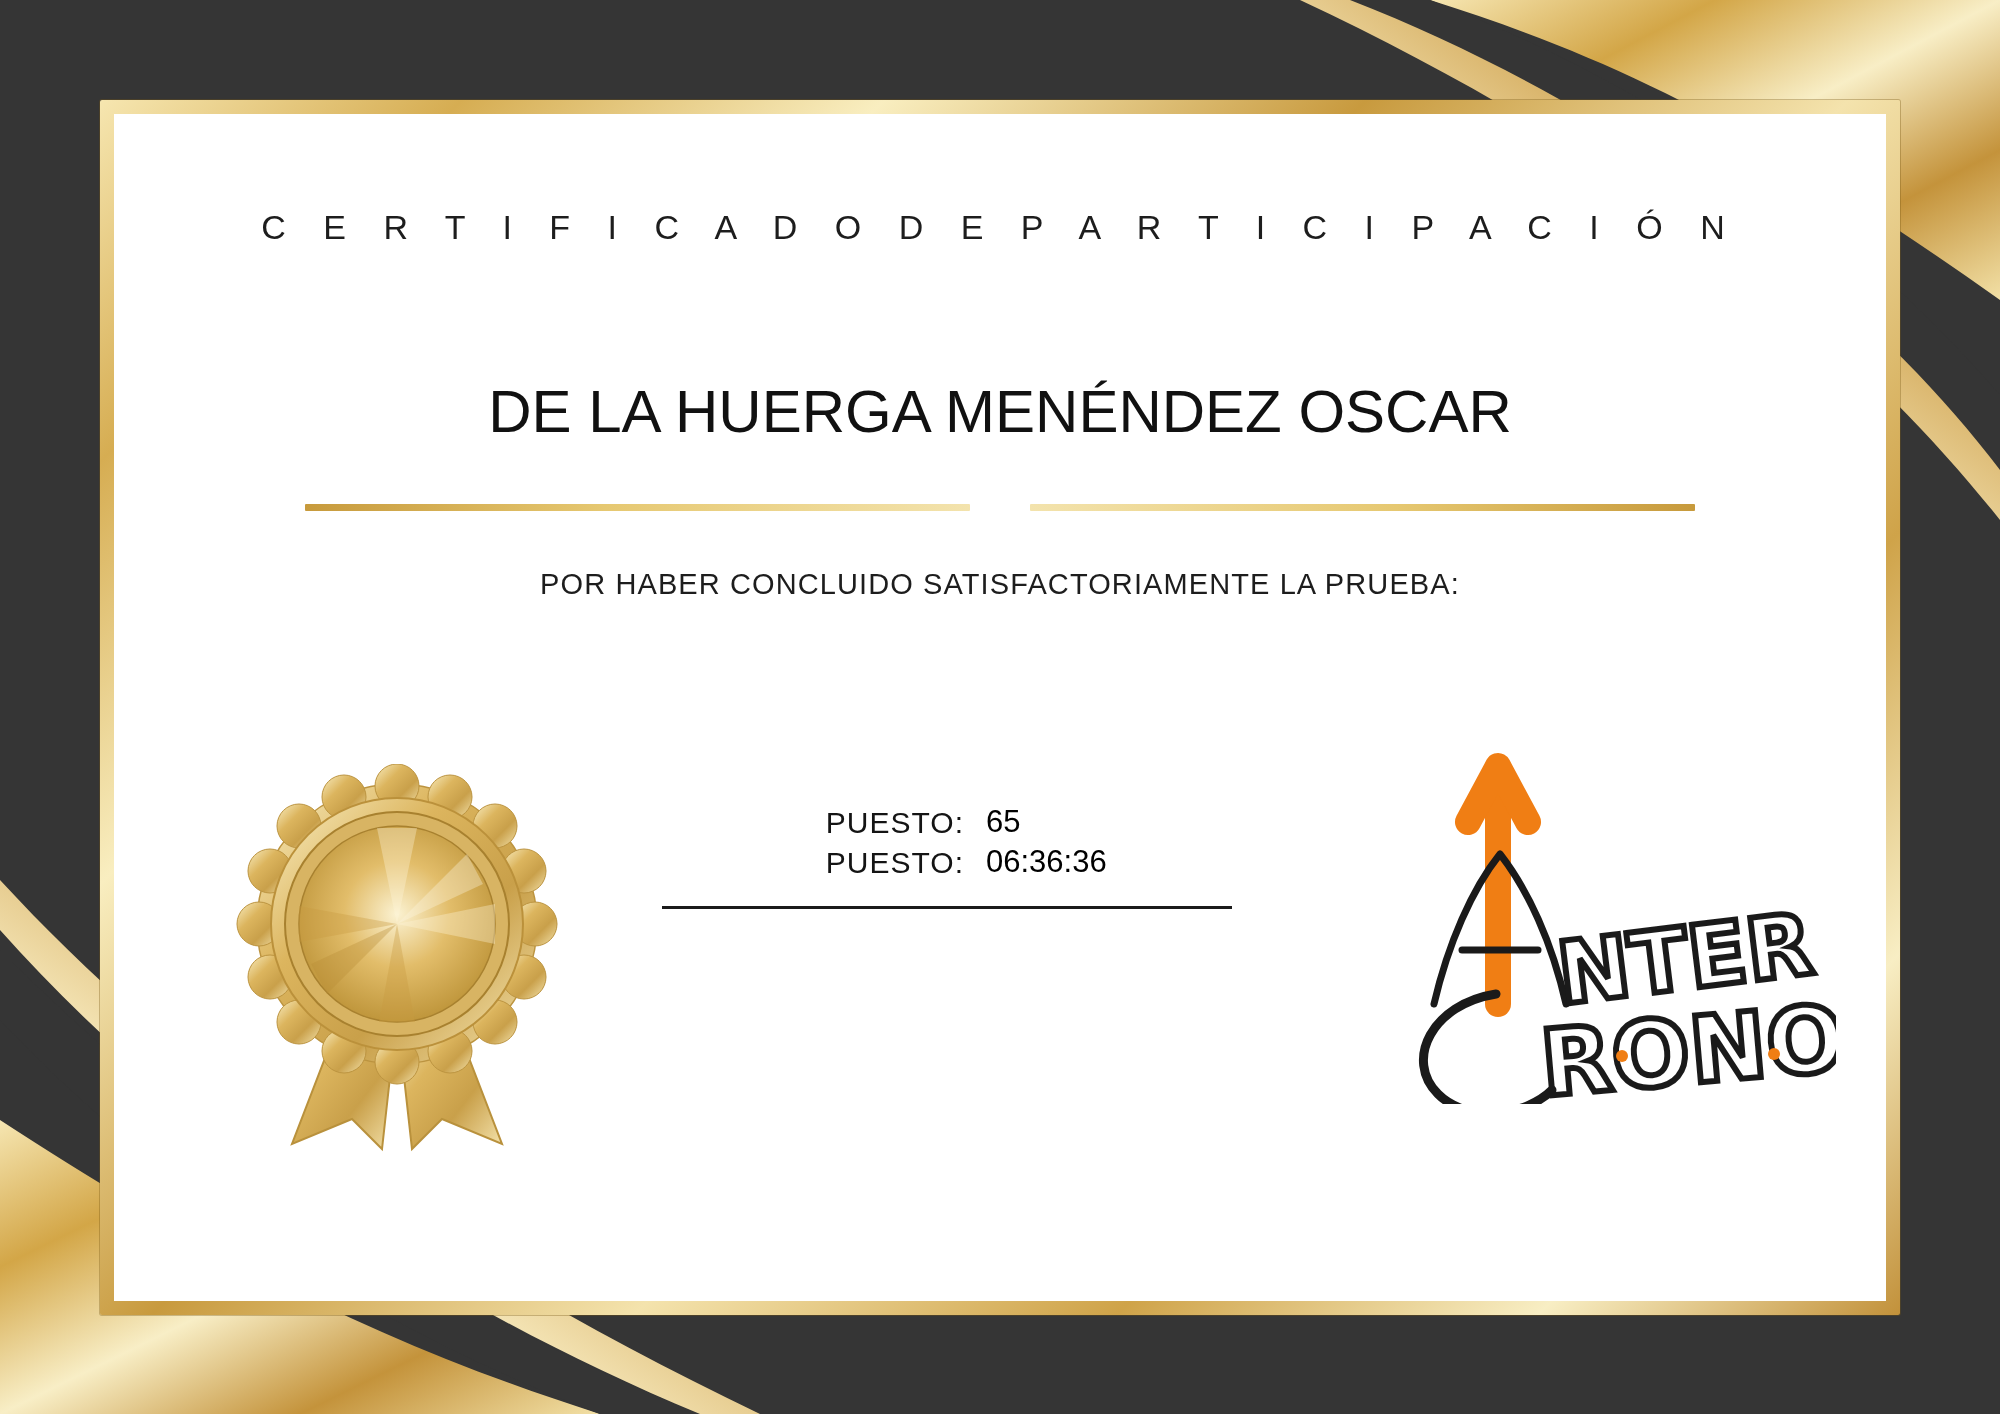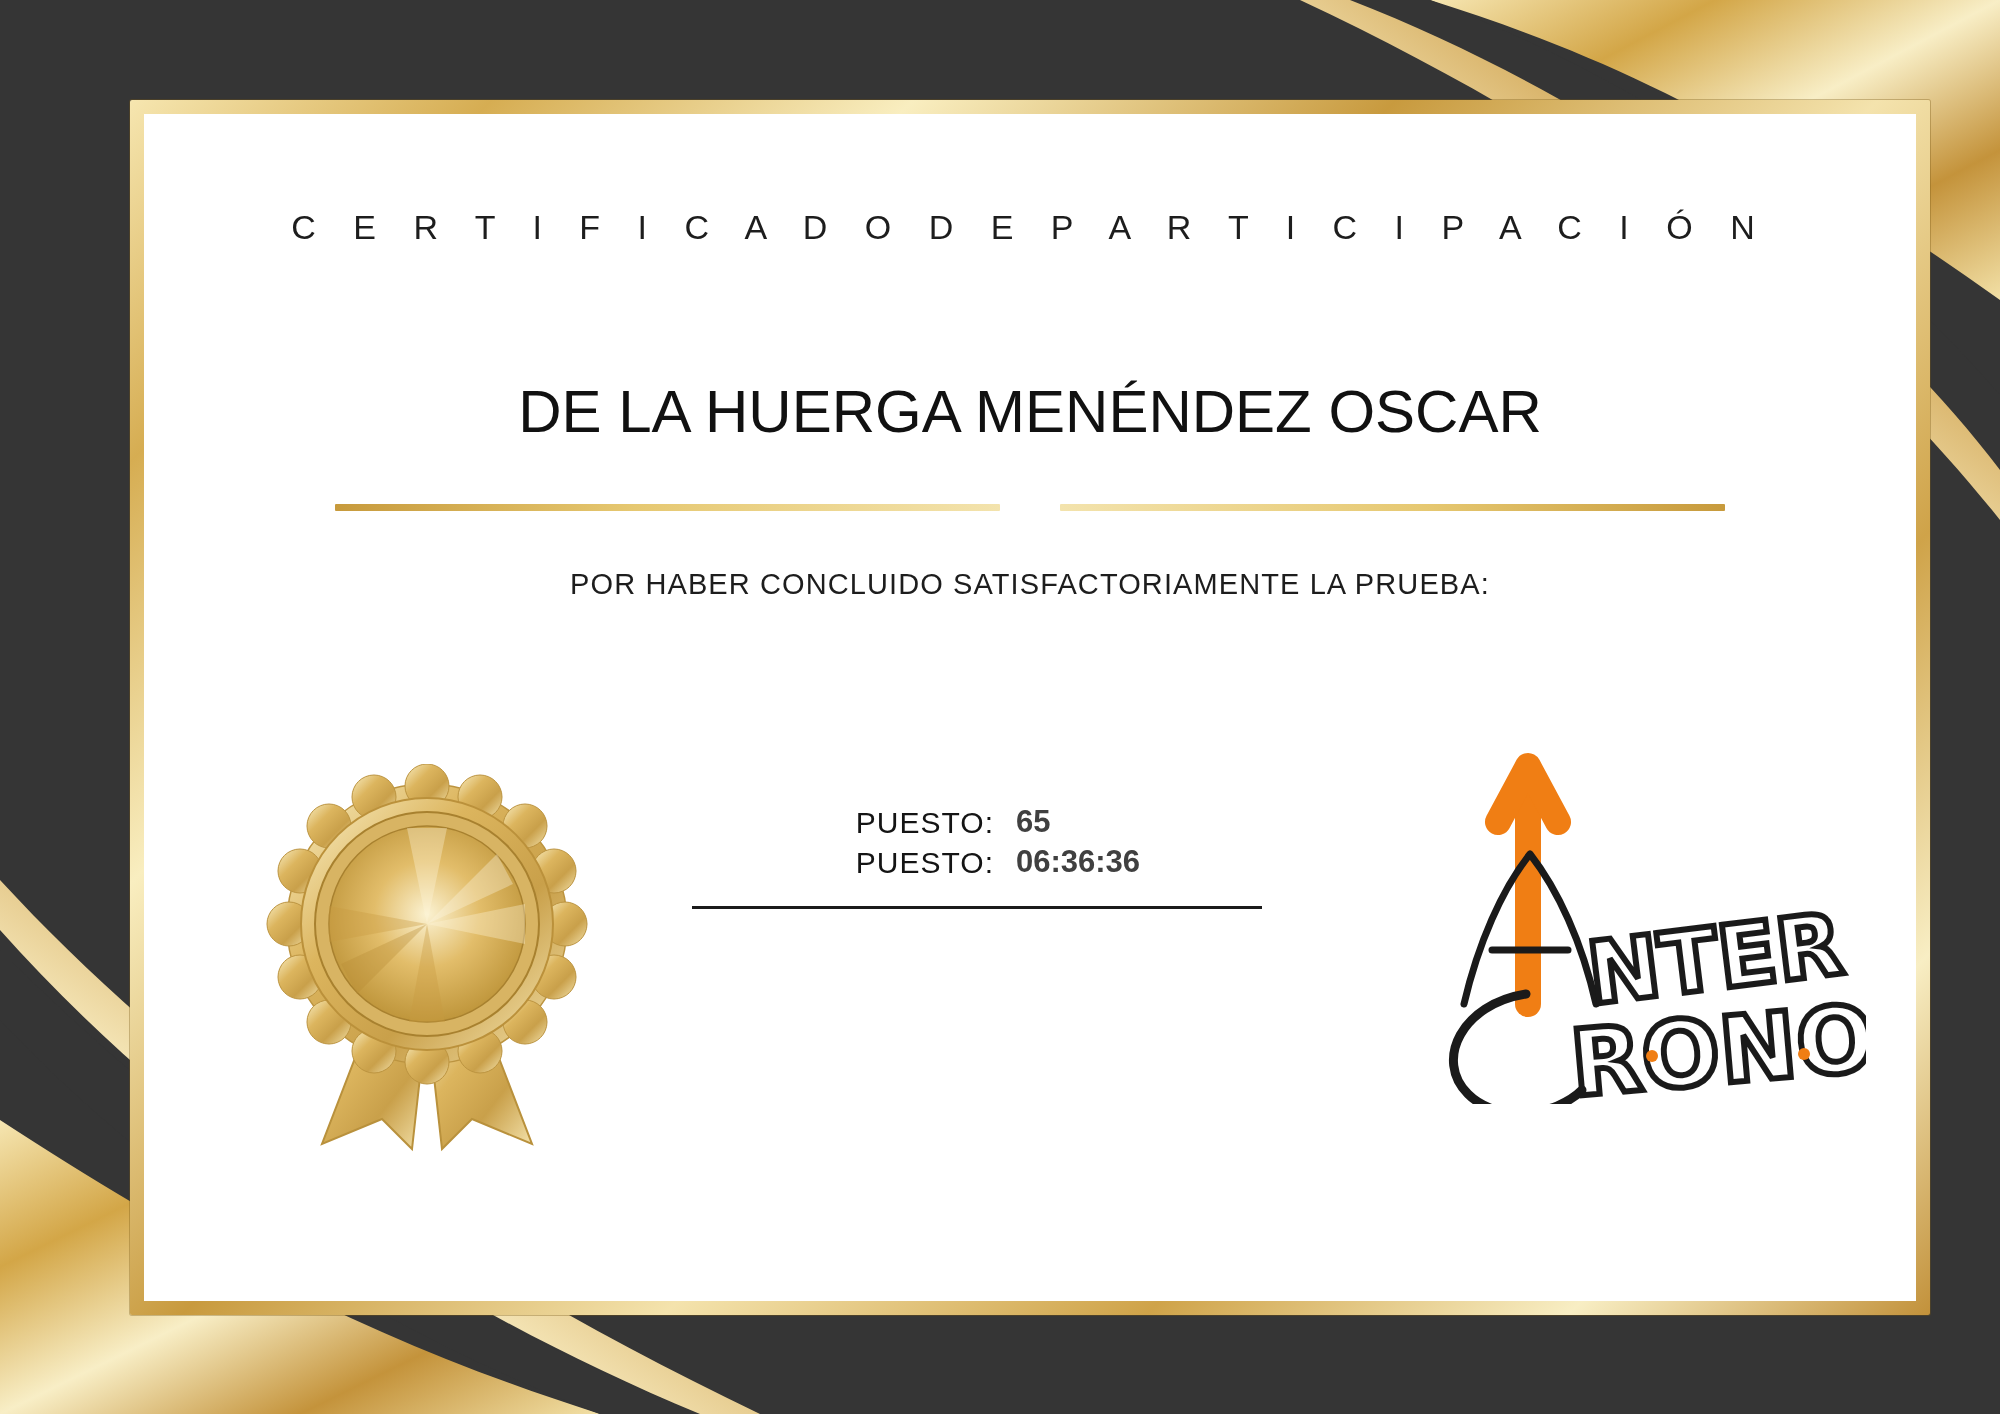--- a/index.html
+++ b/index.html
@@ -47,21 +47,20 @@
         #f6e6b0 0%,
         #d6ad52 12%,
         #f9eec0 26%,
         #c89a3e 42%,
         #f4e3ad 58%,
         #cfa349 74%,
         #f8eec4 88%,
         #c2913a 100%);
     border-radius: 2px;
     box-shadow: 0 0 0 1px rgba(120,90,20,0.35);
-    margin-left: 30px;
   }
   .frame-inner {
     position: relative;
     width: 100%;
     height: 100%;
     background: #ffffff;
     box-sizing: border-box;
   }
 
   
@@ -152,22 +151,21 @@
   .result-label {
     width: 330px;
     text-align: right;
     font-size: 30px;
     letter-spacing: 1px;
     color: #141414;
   }
   .result-value {
     margin-left: 22px;
     font-size: 31px;
-    color: #404040;
-    font-weight: bold;
+    color: #000000;
   }
   .result-rule {
     margin-top: 26px;
     margin-left: 28px;
     width: 570px;
     height: 3px;
     background: #1b1b1b;
   }
 
   

